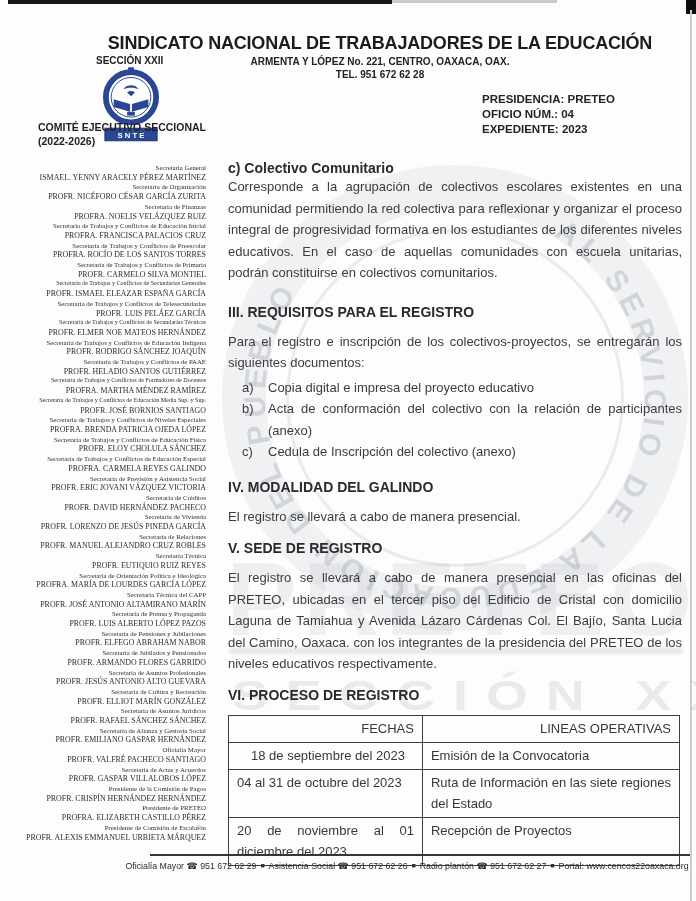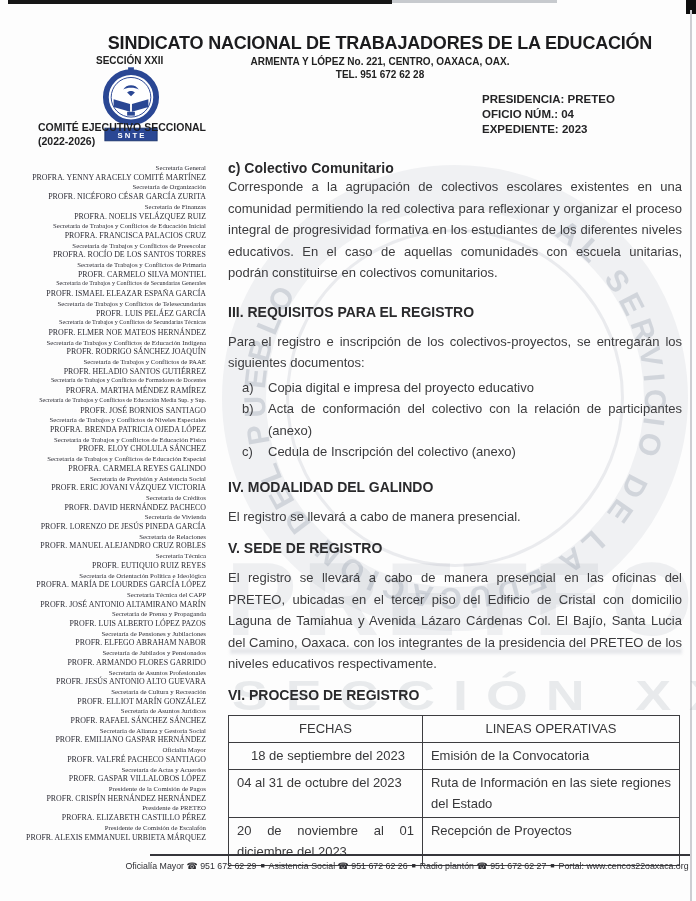--- a/index.html
+++ b/index.html
@@ -77,21 +77,21 @@
   .h-sec { margin-top: 18px; margin-bottom: 11px; }
   .para { text-align: justify; line-height: 21.5px; }
   .list { margin-top: 3px; margin-left: 14px; }
   .list-item { display: flex; line-height: 21.5px; }
   .li-label { width: 26px; flex: 0 0 26px; }
   .li-text { flex: 1; text-align: justify; }
   .reg-table { border-collapse: collapse; width: 452px; margin-top: 12px;
     font-size: 13px; color: #38383a; }
   .reg-table th, .reg-table td {
     border: 1.6px solid #3d3d40; padding: 2px 8px 3px 8px;
-    vertical-align: top; text-align: center; font-weight: normal; line-height: 21px;
+    vertical-align: top; text-align: right; font-weight: normal; line-height: 21px;
   }
   .reg-table .c1 { width: 43%; }
   .reg-table td.justify { text-align: justify; }
   
   .footer-line { position: absolute; left: 150px; top: 854px; width: 540px; height: 2px;
     background: #35353a; z-index: 1; }
   .footer { position: absolute; left: 124px; top: 861px; width: 566px; z-index: 1;
     text-align: center; font-size: 8.8px; color: #2e2e33; white-space: nowrap; }
   .footer .phone-icon { font-size: 9px; }
   .footer .sq { font-size: 7px; position: relative; top: -1px; padding: 0 2px; }
@@ -145,21 +145,21 @@
 </div>
 
 <div class="hdr-committee">
   <div>COMITÉ EJECUTIVO SECCIONAL</div>
   <div>(2022-2026)</div>
 </div>
 
 <div class="sidebar" id="sidebar">
   <div class="sb-entry">
     <div class="sb-role">Secretaría General</div>
-    <div class="sb-name">PROFRA. YENNY ARACELY COMITÉ MARTÍNEZ</div>
+    <div class="sb-name">ISMAEL. YENNY ARACELY PÉREZ MARTÍNEZ</div>
   </div>
 
   <div class="sb-entry">
     <div class="sb-role">Secretaría de Organización</div>
     <div class="sb-name">PROFR. NICÉFORO CÉSAR GARCÍA ZURITA</div>
   </div>
 
   <div class="sb-entry">
     <div class="sb-role">Secretaría de Finanzas</div>
     <div class="sb-name">PROFRA. NOELIS VELÁZQUEZ RUIZ</div>

